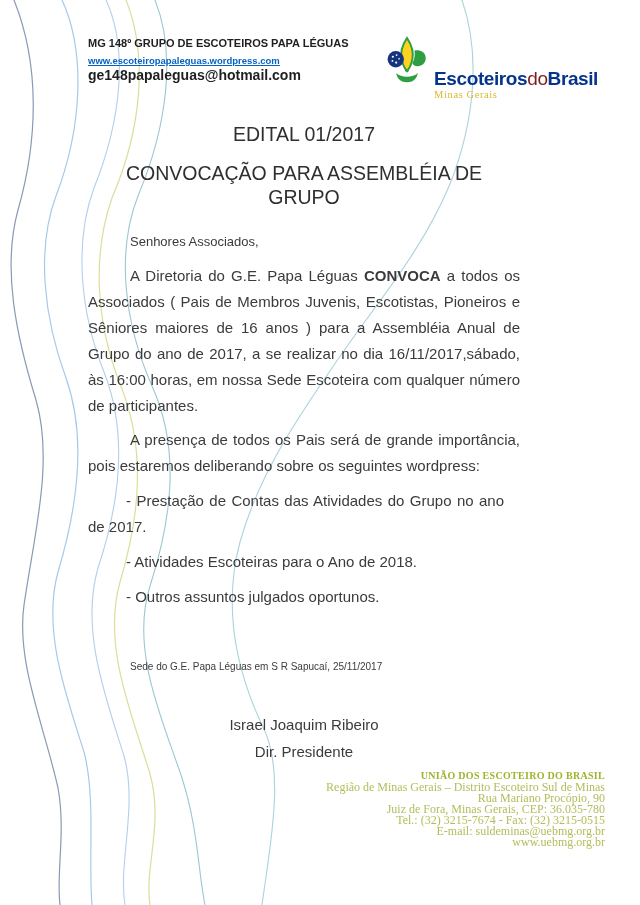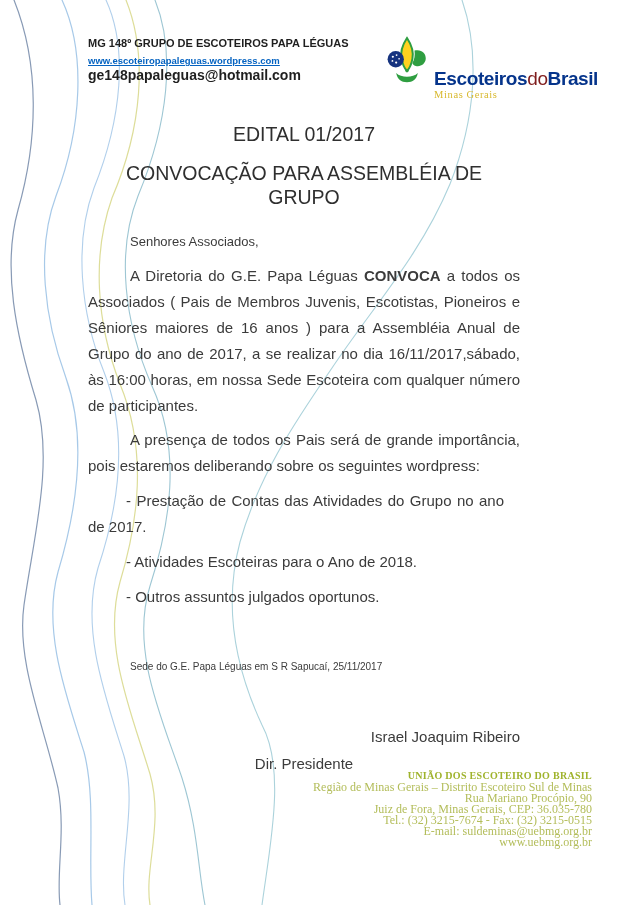--- a/index.html
+++ b/index.html
@@ -31,25 +31,25 @@
   
   .doc-body{padding:0 120px 0 88px;color:#3b3b3b;}
   .title{font-size:19.5px;color:#2f2f2f;text-align:center;line-height:24px;}
   .title-edital{margin-top:22px;}
   .title-convocation{margin-top:15px;}
 
   .salutation{margin-top:20px;font-size:13px;line-height:26px;text-indent:42px;}
   .para{margin:8px 0 0 0;font-size:15px;line-height:26px;text-align:justify;text-indent:42px;}
   .agenda-item{margin:9px 16px 0 0;font-size:15px;line-height:26px;text-align:justify;text-indent:38px;}
   .place-date{margin-top:44px;font-size:10px;line-height:26px;text-indent:42px;}
-  .sig-name{margin-top:44px;font-size:15px;line-height:26px;text-align:right;}
+  .sig-name{margin-top:32px;font-size:15px;line-height:26px;text-align:center;}
   .sig-role{margin-top:1px;font-size:15px;line-height:26px;text-align:center;}
 
   
-  .footer{position:absolute;top:769px;right:48px;text-align:right;z-index:1;
+  .footer{position:absolute;top:769px;right:35px;text-align:right;z-index:1;
     font-family:"Liberation Serif",serif;}
   .footer-org{font-size:10px;font-weight:bold;color:#9fb32c;letter-spacing:0.3px;line-height:13px;}
   .footer-line{font-size:12px;color:#b3bd5a;line-height:11px;}
 </style>
 </head>
 <body>
 
 <div class="page">
 
   <svg class="waves" viewBox="0 0 640 905" fill="none" stroke-linecap="round">

